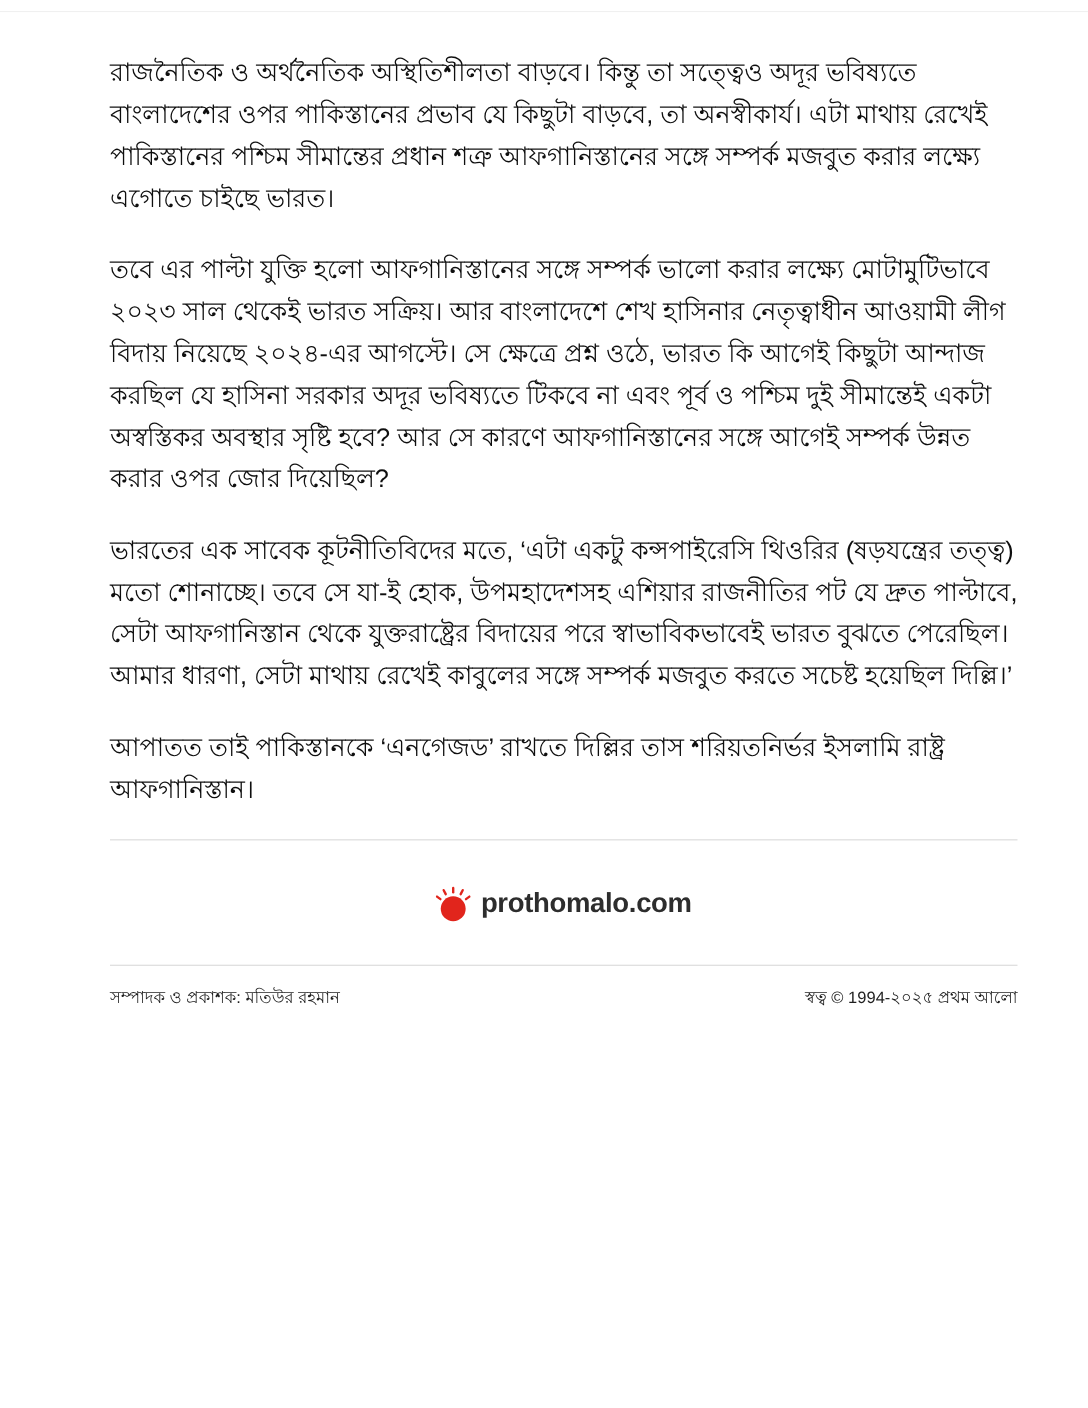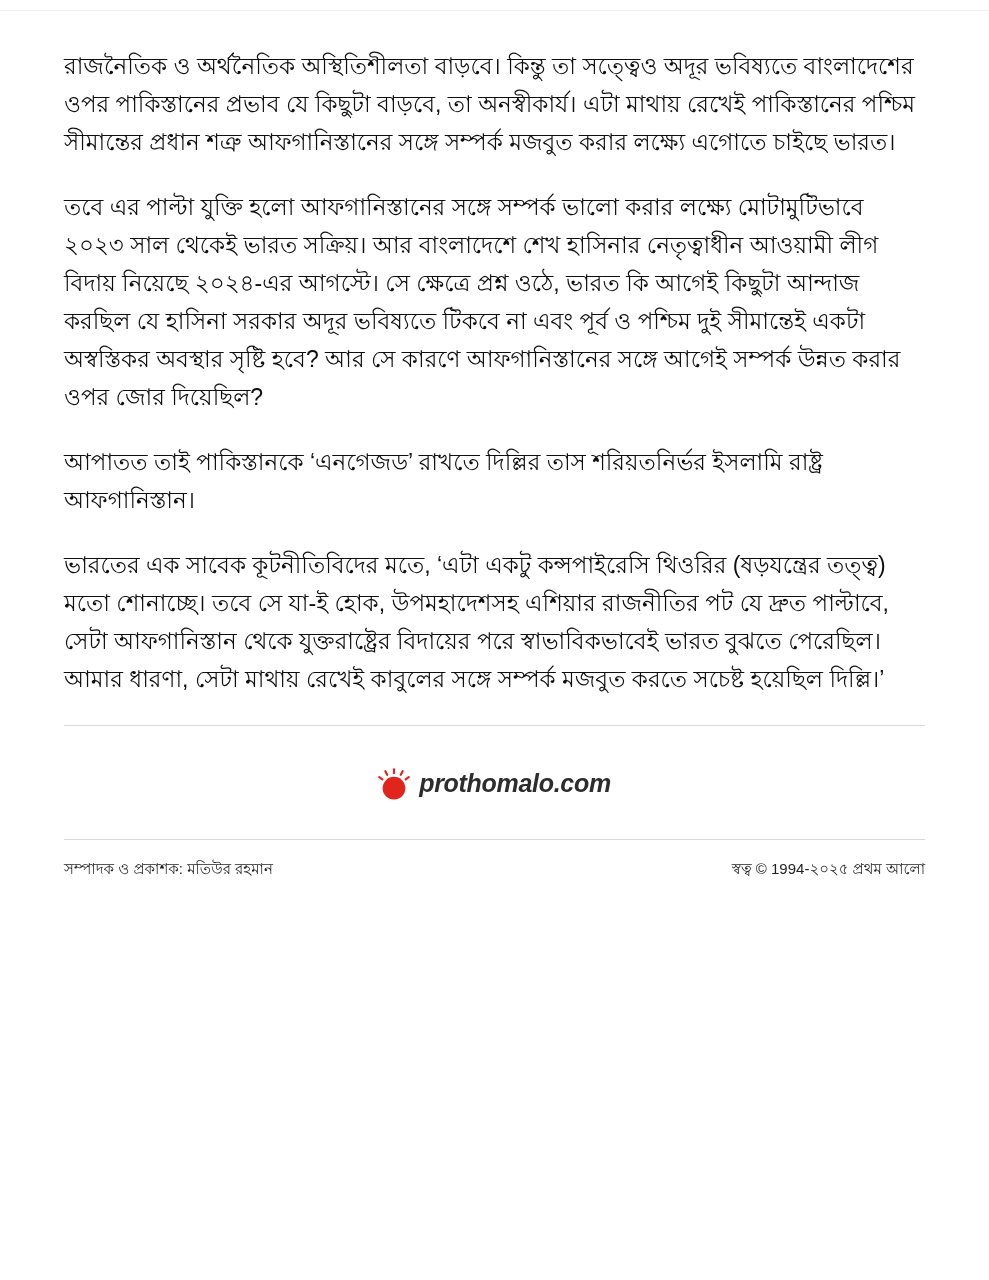--- a/index.html
+++ b/index.html
@@ -14,20 +14,21 @@
     font-family: "Liberation Sans", "DejaVu Sans", sans-serif;
     color: #111111;
     position: relative;
   }
   .top-hairline {
     border-top: 1px solid #f0f0f0;
     margin-top: 10px;
   }
   .content {
     padding: 0 64px;
+    margin-left: 36px;
   }
   .article {
     padding-top: 36px;
   }
   .article p {
     margin: 0 0 27px 0;
     font-size: 23px;
     line-height: 38px;
     color: #0e0e0e;
     text-align: left;
@@ -54,21 +55,20 @@
     border-top: 1px solid #d9d9d9;
     margin: 24px 0 0 0;
     height: 0;
   }
   .logo-band {
     display: flex;
     align-items: center;
     justify-content: center;
     gap: 9px;
     padding: 40px 0 38px 0;
-    font-style: italic;
   }
   .logo-text {
     font-size: 25px;
     font-weight: bold;
     letter-spacing: -0.3px;
     color: #2d2d2d;
   }
   .footer-row {
     display: flex;
     justify-content: space-between;
@@ -81,22 +81,22 @@
 </head>
 <body>
 
 <div class="top-hairline"></div>
 
 <div class="content">
 
   <div class="article">
     <p>রাজনৈতিক ও অর্থনৈতিক অস্থিতিশীলতা বাড়বে। কিন্তু তা সত্ত্বেও অদূর ভবিষ্যতে বাংলাদেশের ওপর পাকিস্তানের প্রভাব যে কিছুটা বাড়বে, তা অনস্বীকার্য। এটা মাথায় রেখেই পাকিস্তানের পশ্চিম সীমান্তের প্রধান শত্রু আফগানিস্তানের সঙ্গে সম্পর্ক মজবুত করার লক্ষ্যে এগোতে চাইছে ভারত।</p>
     <p>তবে এর পাল্টা যুক্তি হলো আফগানিস্তানের সঙ্গে সম্পর্ক ভালো করার লক্ষ্যে মোটামুটিভাবে ২০২৩ সাল থেকেই ভারত সক্রিয়। আর বাংলাদেশে শেখ হাসিনার নেতৃত্বাধীন আওয়ামী লীগ বিদায় নিয়েছে ২০২৪-এর আগস্টে। সে ক্ষেত্রে প্রশ্ন ওঠে, ভারত কি আগেই কিছুটা আন্দাজ করছিল যে হাসিনা সরকার অদূর ভবিষ্যতে টিকবে না এবং পূর্ব ও পশ্চিম দুই সীমান্তেই একটা অস্বস্তিকর অবস্থার সৃষ্টি হবে? আর সে কারণে আফগানিস্তানের সঙ্গে আগেই সম্পর্ক উন্নত করার ওপর জোর দিয়েছিল?</p>
+    <p>ভারতের এক সাবেক কূটনীতিবিদের মতে, ‘এটা একটু কন্সপাইরেসি থিওরির (ষড়যন্ত্রের তত্ত্ব) মতো শোনাচ্ছে। তবে সে যা-ই হোক, উপমহাদেশসহ এশিয়ার রাজনীতির পট যে দ্রুত পাল্টাবে, সেটা আফগানিস্তান থেকে যুক্তরাষ্ট্রের বিদায়ের পরে স্বাভাবিকভাবেই ভারত বুঝতে পেরেছিল। আমার ধারণা, সেটা মাথায় রেখেই কাবুলের সঙ্গে সম্পর্ক মজবুত করতে সচেষ্ট হয়েছিল দিল্লি।’</p>
     <p>আপাতত তাই পাকিস্তানকে ‘এনগেজড’ রাখতে দিল্লির তাস শরিয়তনির্ভর ইসলামি রাষ্ট্র আফগানিস্তান।</p>
-    <p>ভারতের এক সাবেক কূটনীতিবিদের মতে, ‘এটা একটু কন্সপাইরেসি থিওরির (ষড়যন্ত্রের তত্ত্ব) মতো শোনাচ্ছে। তবে সে যা-ই হোক, উপমহাদেশসহ এশিয়ার রাজনীতির পট যে দ্রুত পাল্টাবে, সেটা আফগানিস্তান থেকে যুক্তরাষ্ট্রের বিদায়ের পরে স্বাভাবিকভাবেই ভারত বুঝতে পেরেছিল। আমার ধারণা, সেটা মাথায় রেখেই কাবুলের সঙ্গে সম্পর্ক মজবুত করতে সচেষ্ট হয়েছিল দিল্লি।’</p>
 
   </div>
 
   <hr class="divider">
 
   <div class="logo-band">
     <span style="display:inline-flex;">
       <svg width="32" height="35" viewBox="0 0 30 34" aria-hidden="true">
         <g stroke="#e1251c" stroke-width="2.1" stroke-linecap="round">
           <line x1="15" y1="7" x2="15" y2="3.2"></line>

